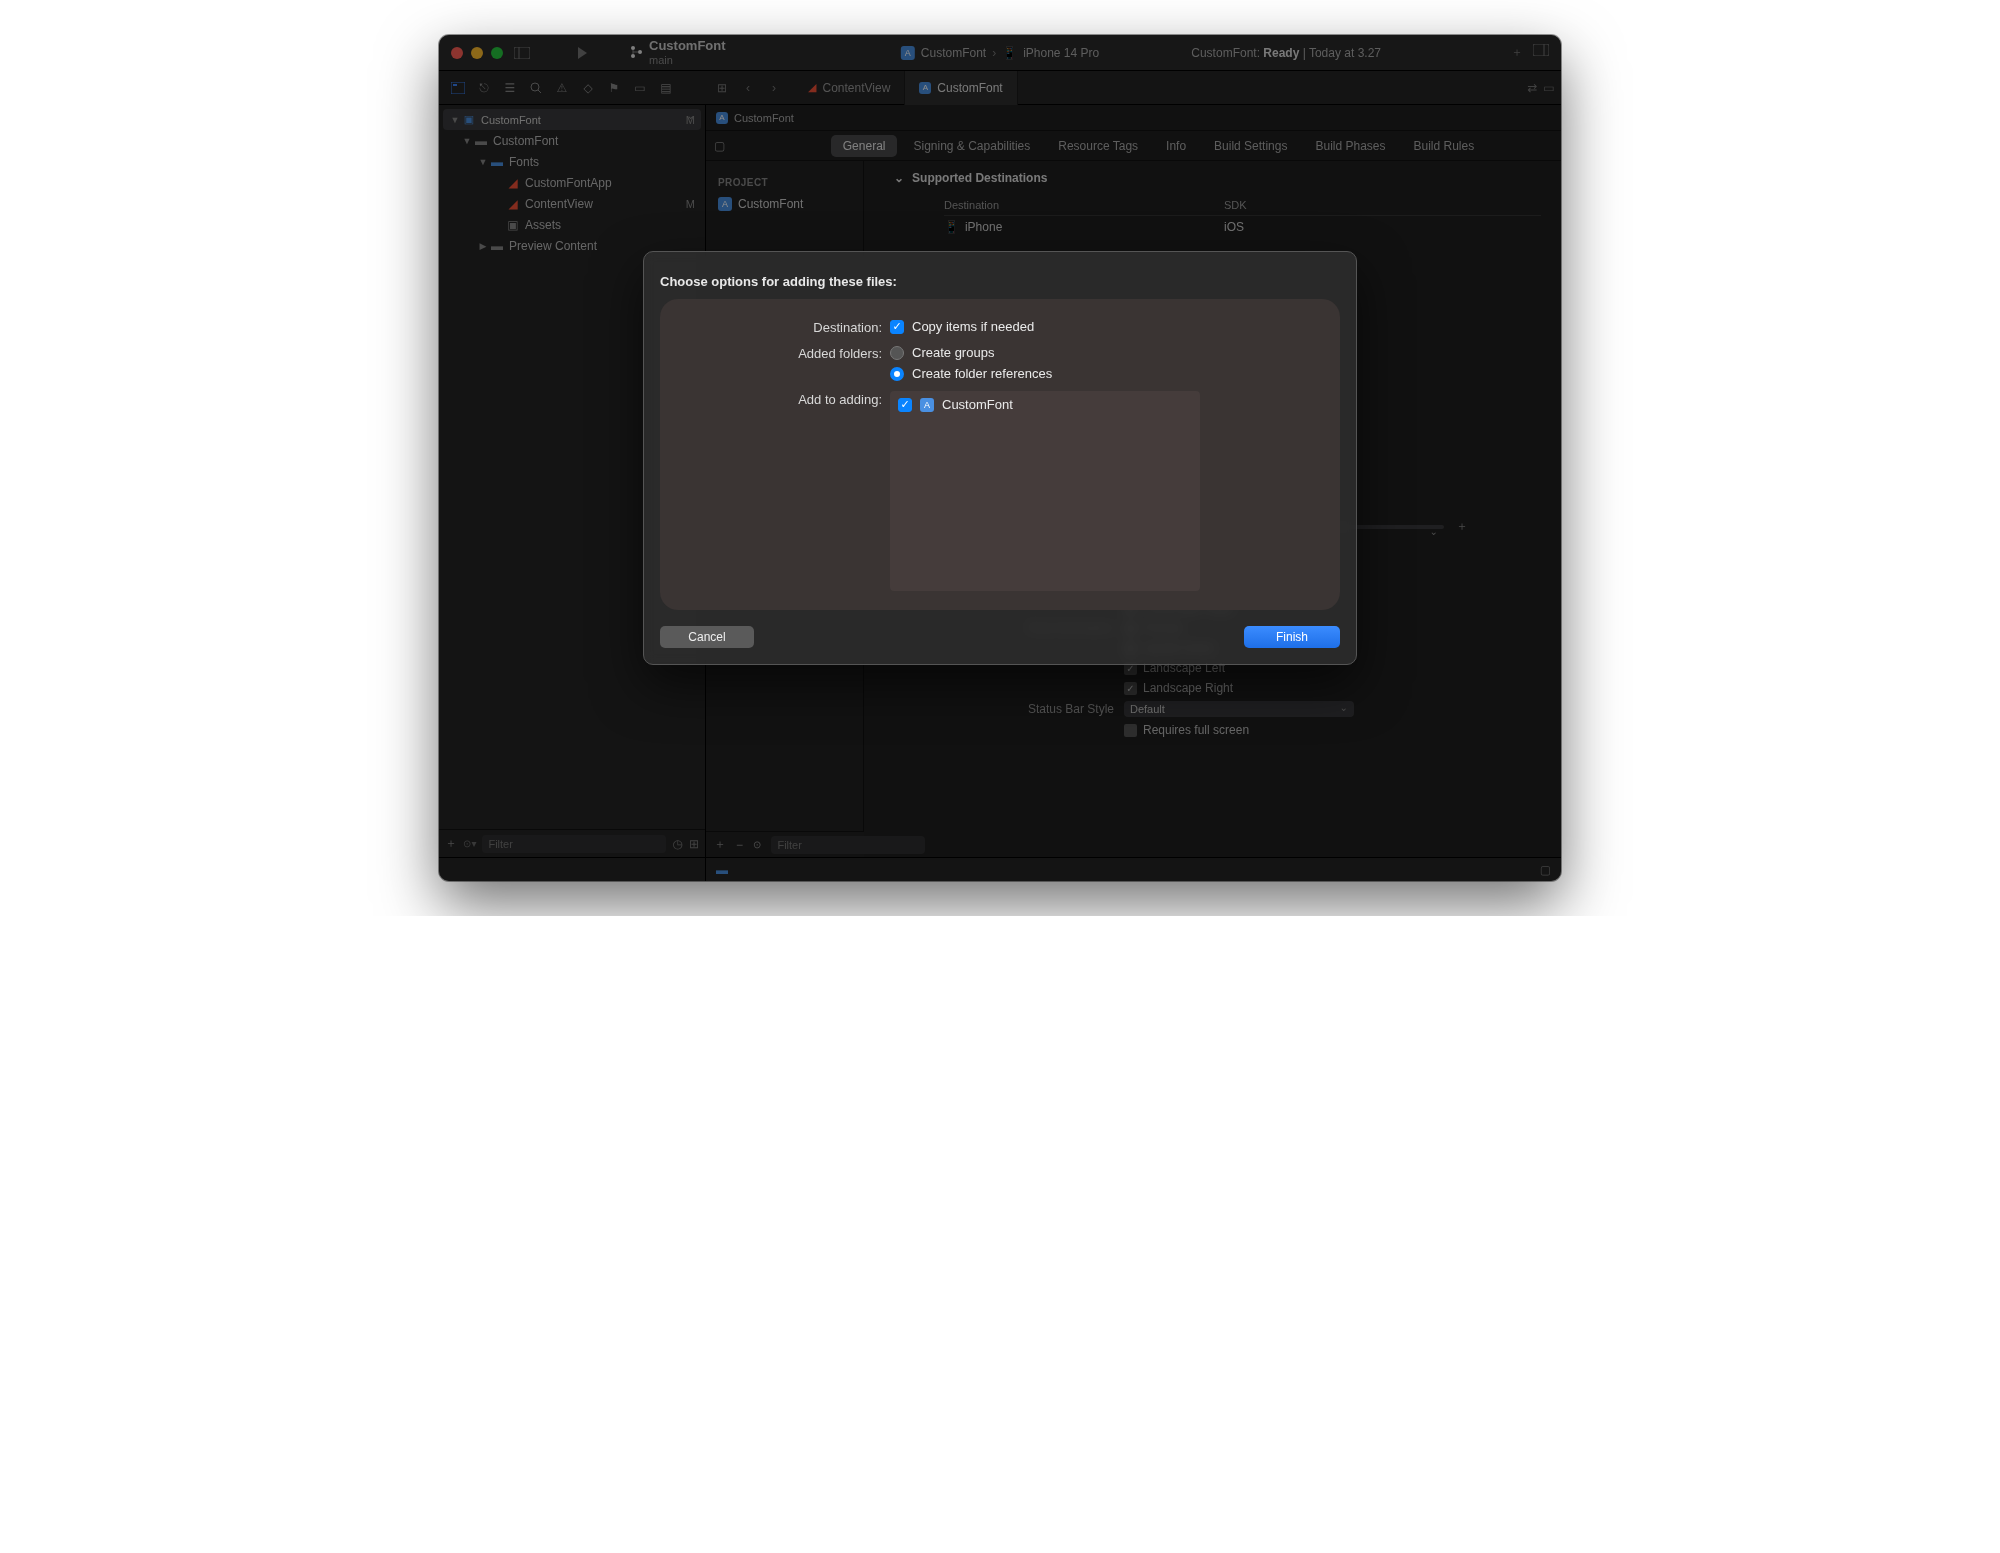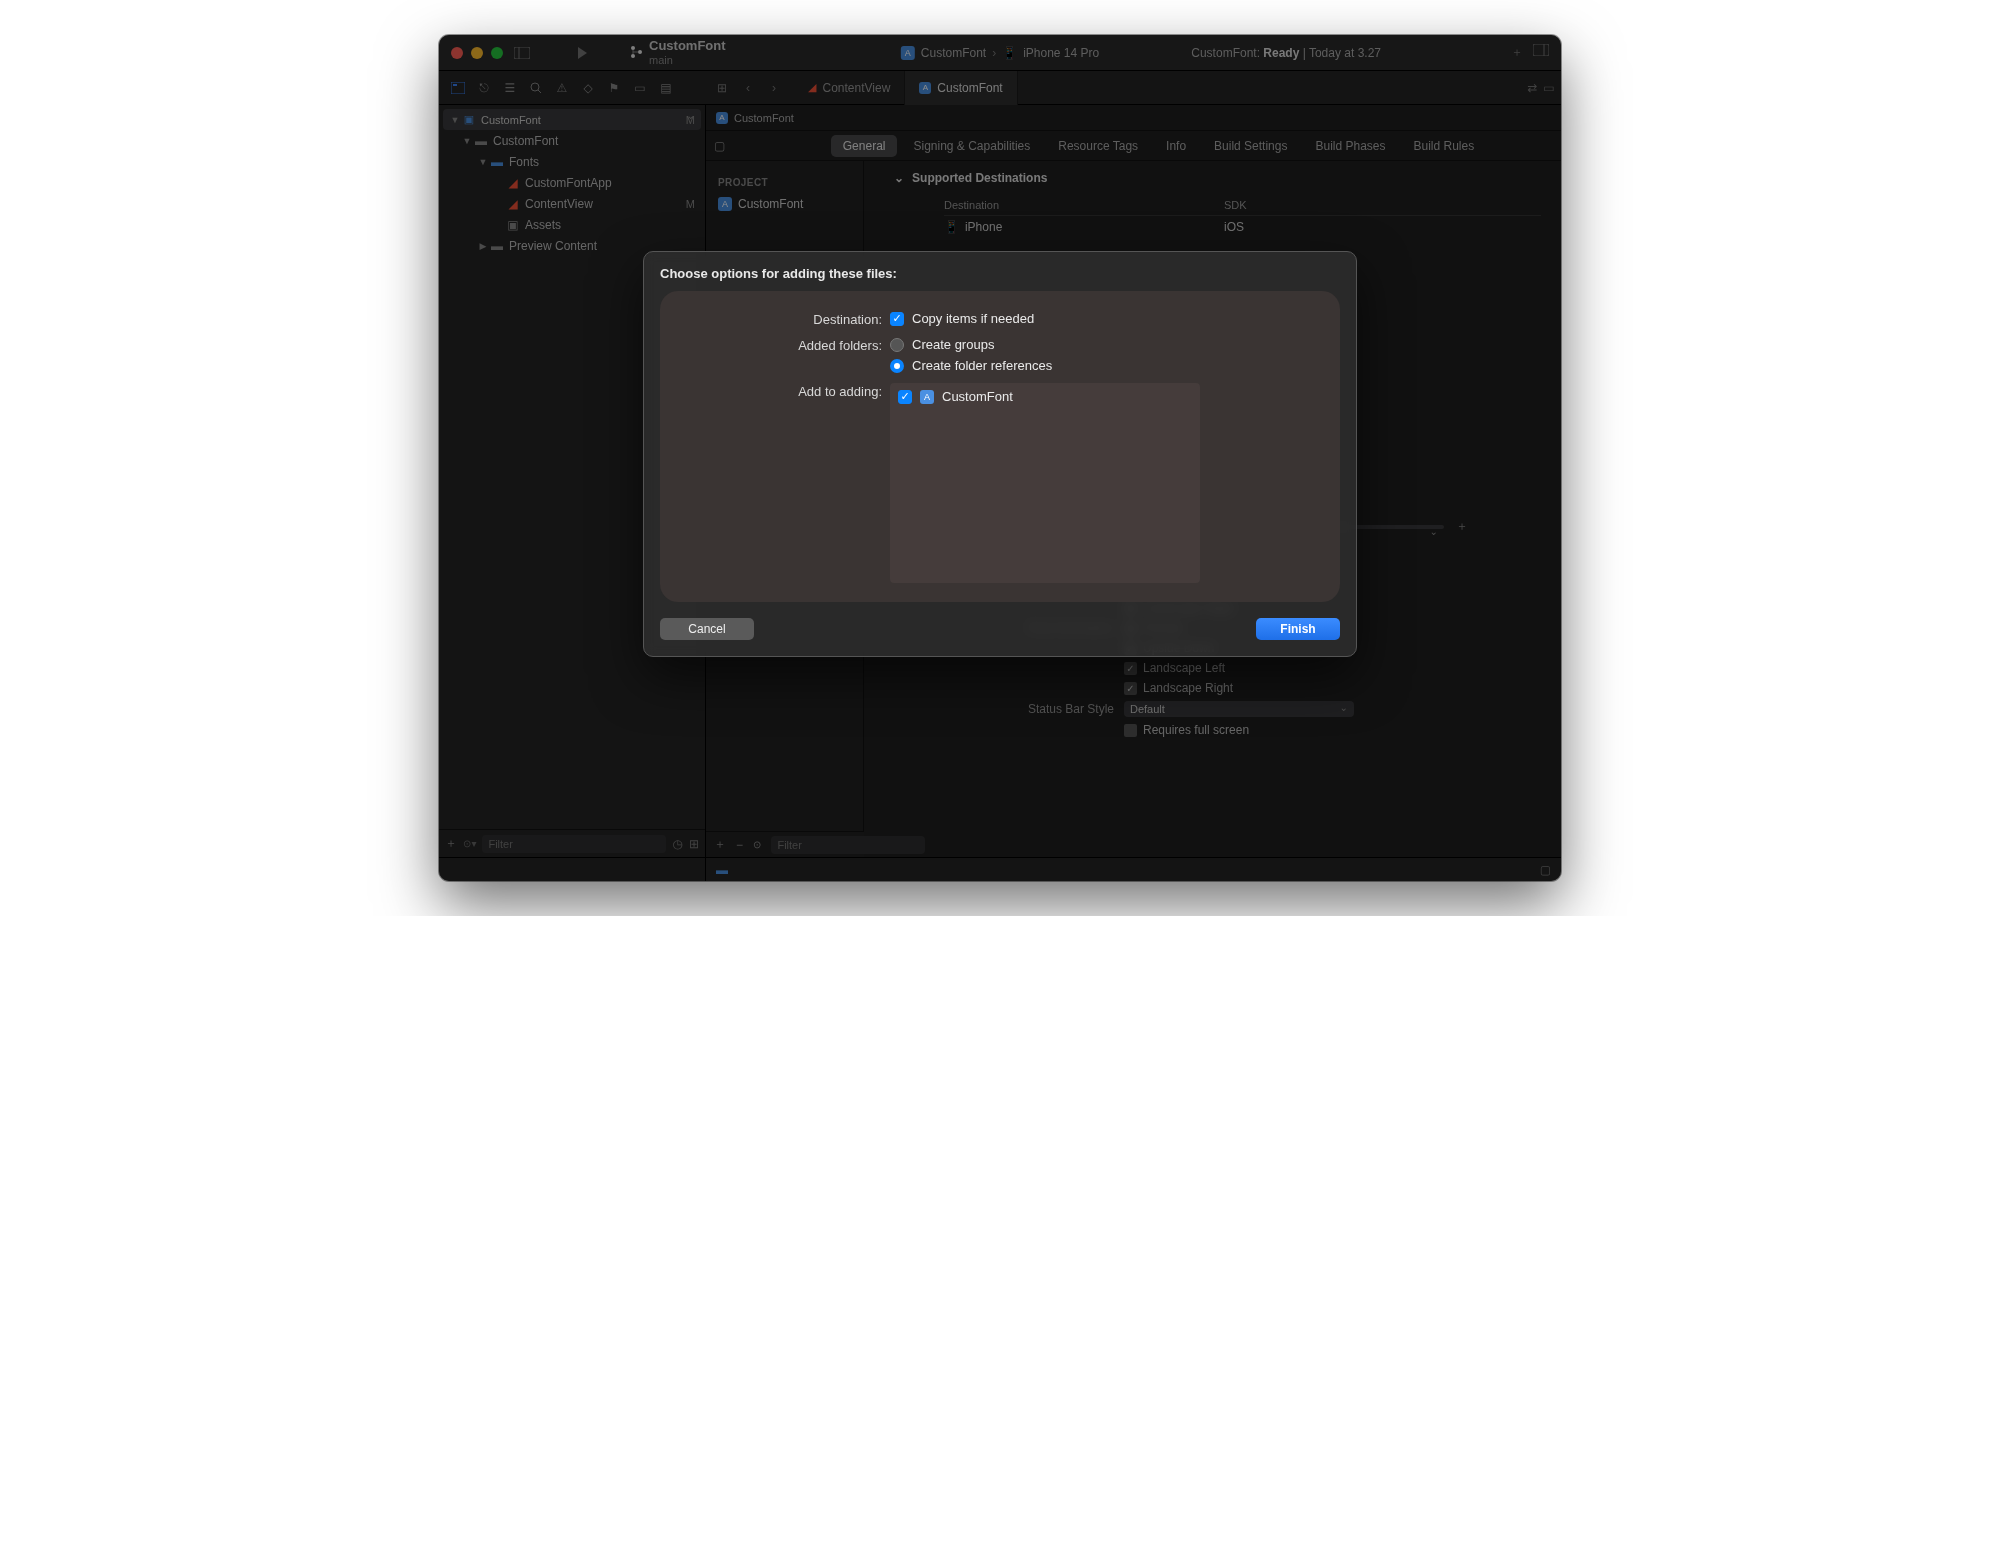--- a/index.html
+++ b/index.html
@@ -86,37 +86,37 @@
 .list-foot { height:26px; border-top:1px solid #111; display:flex; align-items:center; padding:0 8px; gap:10px; color:#888; }
 .list-foot input { flex:1; background:#2f2f30; border:none; border-radius:4px; height:18px; color:#aaa; font-size:11px; padding:0 6px; }
 
 .statusbar { height:24px; background:#252525; border-top:1px solid #000; display:flex; align-items:center; }
 .statusbar .sb-l { width:267px; border-right:1px solid #000; height:100%; }
 .statusbar .tray { padding:0 10px; color:#4a90e2; }
 
 
 .modal-back { position:absolute; inset:0; background:rgba(0,0,0,0.45); display:flex; align-items:flex-start; justify-content:center; }
 .modal { margin-top:216px; width:714px; background:#2f2f2fcc; backdrop-filter:blur(6px); border-radius:10px; border:1px solid #555; box-shadow:0 20px 50px rgba(0,0,0,0.6); overflow:hidden; }
-.modal .mtitle { font-size:13px; font-weight:600; color:#e8e8e8; padding:14px 16px 10px; }
+.modal .mtitle { font-size:13px; font-weight:600; color:#e8e8e8; padding:22px 16px 10px; }
 .modal .mbody { margin:0 16px; background:#3a3433; border-radius:18px; padding:20px 20px 9px 30px; }
 .mrow { display:flex; margin-bottom:10px; }
 .mrow .mlab { width:200px; text-align:right; color:#d8d8d8; font-size:13px; padding-right:8px; padding-top:1px; }
 .mrow .mval { flex:1; display:flex; flex-direction:column; gap:6px; }
 .opt { display:flex; align-items:center; gap:8px; color:#eaeaea; font-size:13px; }
 .cbox { width:14px; height:14px; border-radius:3px; border:1px solid #777; background:#555; display:inline-flex; align-items:center; justify-content:center; }
 .cbox.on { background:#0a84ff; border-color:#0a84ff; color:#fff; font-size:11px; }
 .cbox.on::after { content:"✓"; }
 .radio { width:14px; height:14px; border-radius:50%; border:1px solid #777; background:#555; display:inline-flex; align-items:center; justify-content:center; }
 .radio.on { border:4px solid #0a84ff; background:#fff; }
 .target-list { background:#453c3b; border-radius:4px; height:200px; width:310px; padding:4px; }
 .target-item { display:flex; align-items:center; gap:8px; padding:2px 4px; color:#eaeaea; font-size:13px; }
 .mfoot { display:flex; justify-content:space-between; padding:16px; }
 .mbtn { height:22px; border-radius:5px; font-size:12px; display:flex; align-items:center; justify-content:center; cursor:pointer; }
 .mbtn.cancel { width:94px; background:#5a5a5a; color:#eee; }
-.mbtn.finish { width:84px; background:linear-gradient(#3b8cff,#1e6fe8); color:#fff; font-weight:700; }
+.mbtn.finish { width:96px; background:linear-gradient(#3b8cff,#1e6fe8); color:#fff; font-weight:400; }
 .app-icon { width:14px; height:14px; border-radius:3px; background:#4a90e2; display:inline-flex; align-items:center; justify-content:center; color:#fff; font-size:9px; }
 </style>
 </head>
 <body>
 
 <div class="window">
 
   <div class="titlebar">
     <div class="traffic">
       <span class="tl-close"></span>

